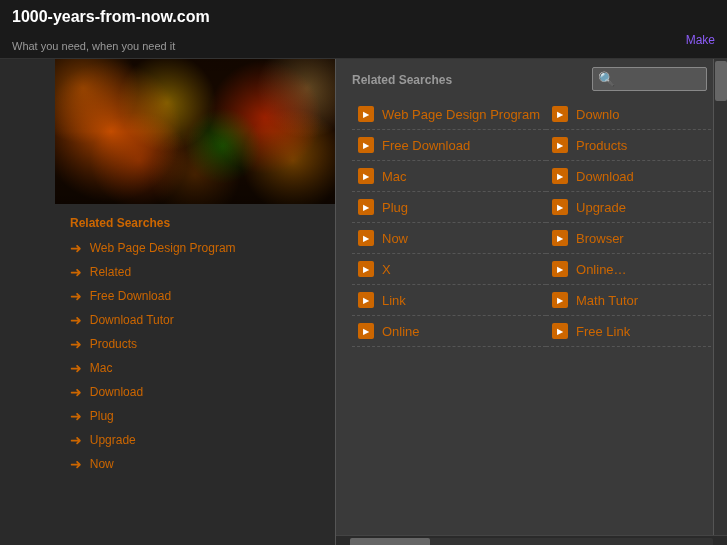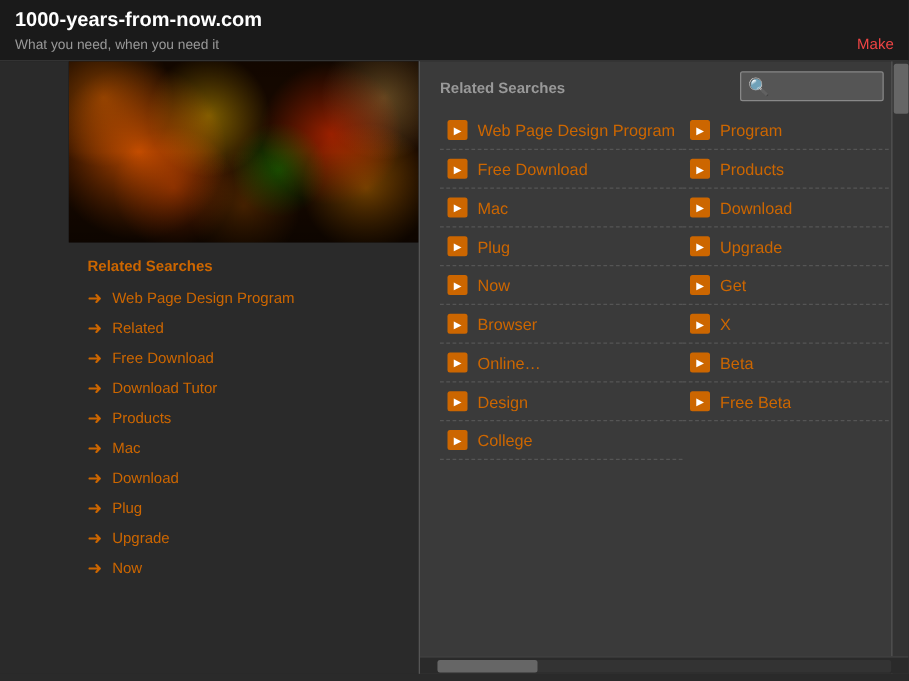--- a/index.html
+++ b/index.html
@@ -23,24 +23,24 @@
       align-items: center;
     }
     #site-title {
       color: #ffffff;
       font-size: 16px;
       font-weight: bold;
     }
     #site-subtitle {
       color: #999;
       font-size: 11px;
-      margin-top: 4px;
+      margin-top: 14px;
     }
     #make-link {
-      color: #ef4444;
+      color: #8b5cf6;
       font-size: 12px;
       margin-top: 20px;
     }
 
     
     #main-area {
       display: flex;
       height: 490px;
     }
 
@@ -317,21 +317,21 @@
 
     <div id="related-searches-panel">
       <div id="related-searches-title">Related Searches</div>
       <div id="searches-grid">
       <div class="search-item">
             <div class="search-item-icon"></div>
             <span class="search-item-text">Web Page Design Program</span>
           </div>
           <div class="search-item">
             <div class="search-item-icon"></div>
-            <span class="search-item-text">Program</span>
+            <span class="search-item-text">Downlo</span>
           </div>
           <div class="search-item">
             <div class="search-item-icon"></div>
             <span class="search-item-text">Free Download</span>
           </div>
           <div class="search-item">
             <div class="search-item-icon"></div>
             <span class="search-item-text">Products</span>
           </div>
           <div class="search-item">
@@ -349,49 +349,45 @@
           <div class="search-item">
             <div class="search-item-icon"></div>
             <span class="search-item-text">Upgrade</span>
           </div>
           <div class="search-item">
             <div class="search-item-icon"></div>
             <span class="search-item-text">Now</span>
           </div>
           <div class="search-item">
             <div class="search-item-icon"></div>
-            <span class="search-item-text">Get</span>
-          </div>
-          <div class="search-item">
-            <div class="search-item-icon"></div>
             <span class="search-item-text">Browser</span>
           </div>
           <div class="search-item">
             <div class="search-item-icon"></div>
             <span class="search-item-text">X</span>
           </div>
           <div class="search-item">
             <div class="search-item-icon"></div>
             <span class="search-item-text">Online…</span>
           </div>
           <div class="search-item">
             <div class="search-item-icon"></div>
-            <span class="search-item-text">Beta</span>
-          </div>
-          <div class="search-item">
-            <div class="search-item-icon"></div>
-            <span class="search-item-text">Design</span>
-          </div>
-          <div class="search-item">
-            <div class="search-item-icon"></div>
-            <span class="search-item-text">Free Beta</span>
-          </div>
-          <div class="search-item">
-            <div class="search-item-icon"></div>
-            <span class="search-item-text">College</span>
+            <span class="search-item-text">Link</span>
+          </div>
+          <div class="search-item">
+            <div class="search-item-icon"></div>
+            <span class="search-item-text">Math Tutor</span>
+          </div>
+          <div class="search-item">
+            <div class="search-item-icon"></div>
+            <span class="search-item-text">Online</span>
+          </div>
+          <div class="search-item">
+            <div class="search-item-icon"></div>
+            <span class="search-item-text">Free Link</span>
           </div>
         </div>
     </div>
 
     <div id="scrollbar-area">
       <div id="scroll-thumb"></div>
     </div>
 
     <div id="bottom-scrollbar">
       <div id="bottom-scroll-track">

